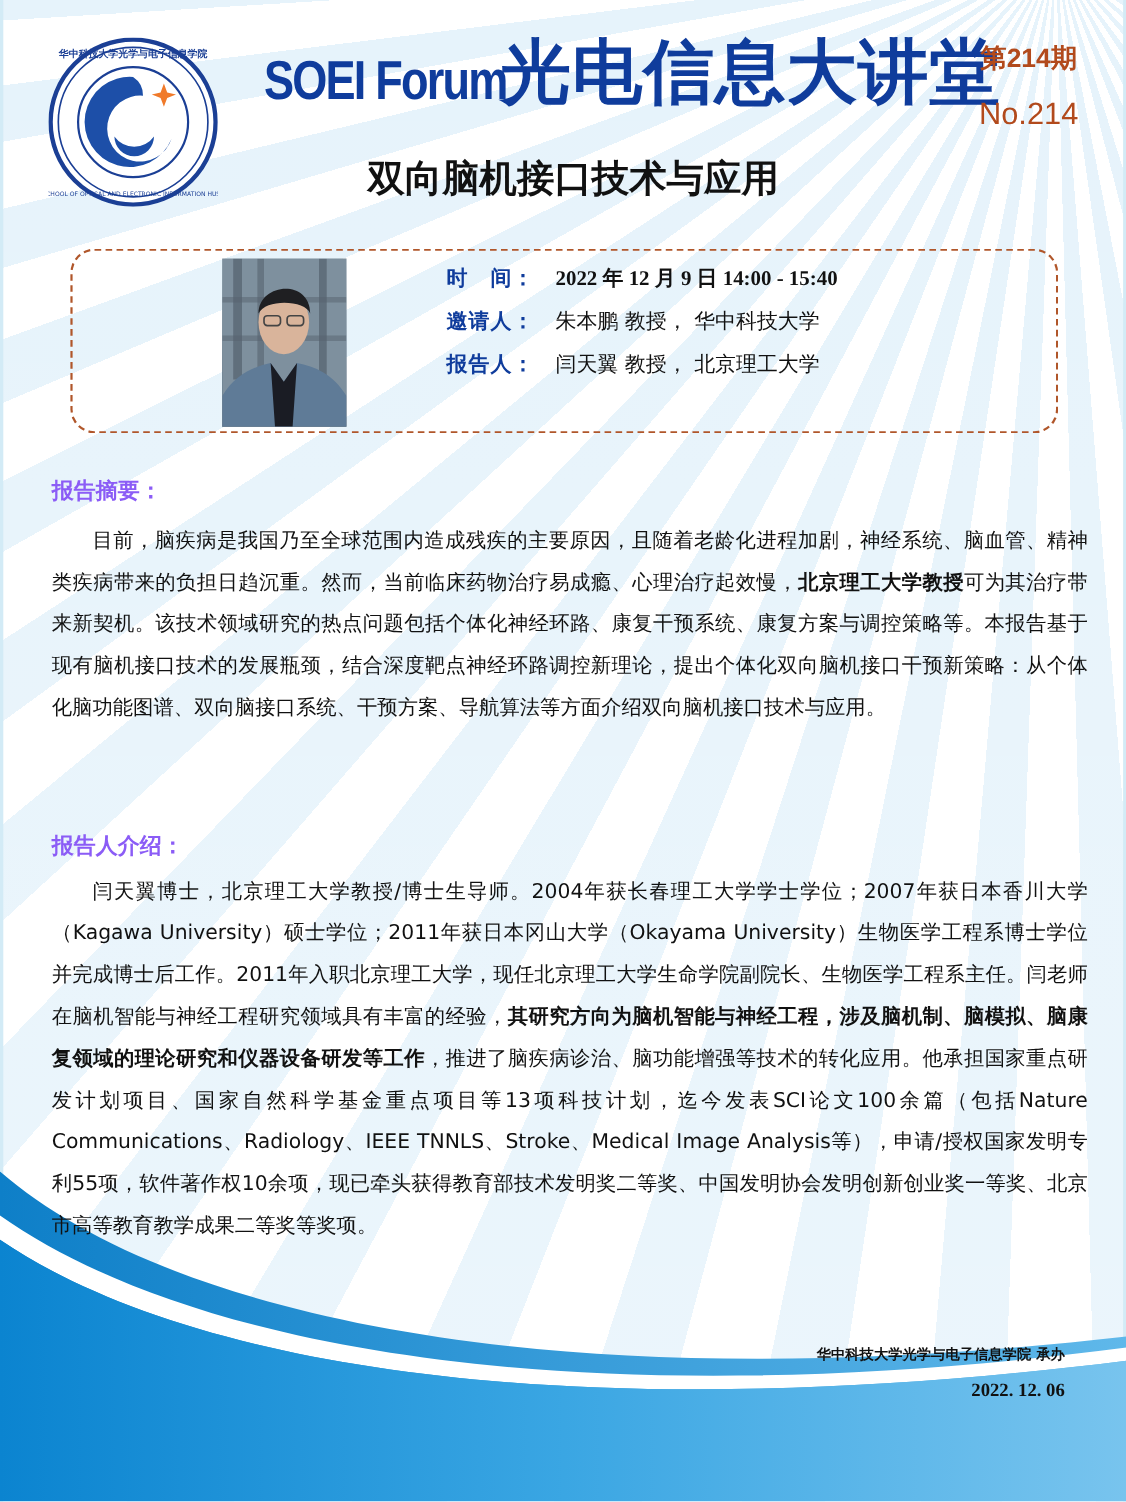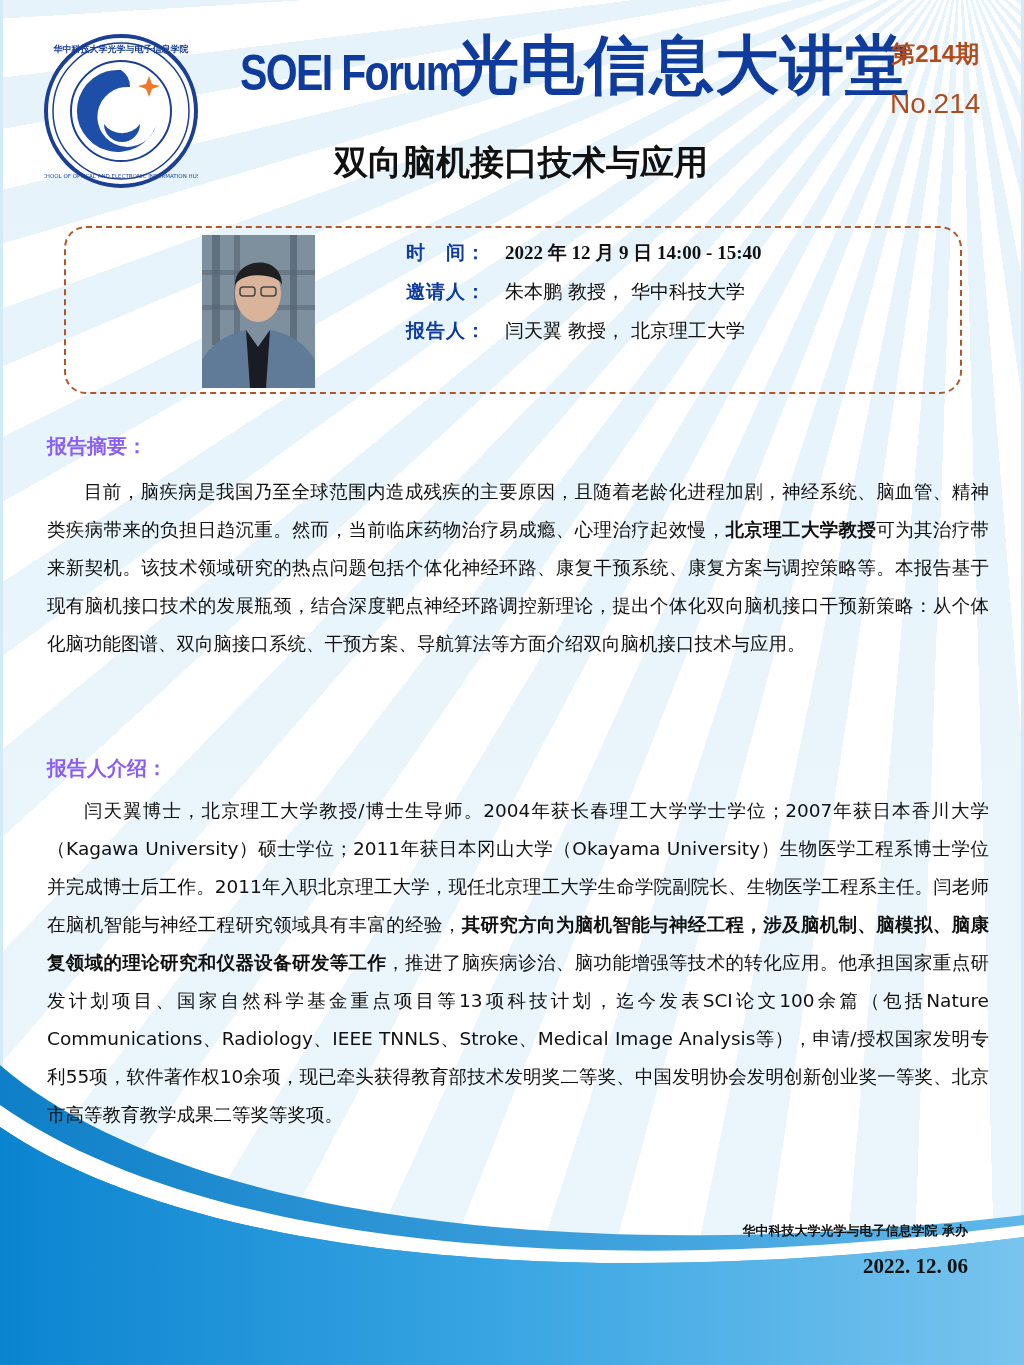--- a/index.html
+++ b/index.html
@@ -71,21 +71,21 @@
     line-height: 38px; text-align: justify; text-indent: 2em;
   }
   .para b { font-weight: bold; }
 
   
   .wave { position: absolute; left: 0; bottom: 0; width: 1024px; height: 300px; z-index: 1; }
   .org {
     position: absolute; right: 56px; top: 1222px; font-size: 13px; font-weight: bold; color: #111; z-index: 3;
   }
   .date {
-    position: absolute; right: 56px; top: 1254px; font-size: 21px; font-weight: bold; color: #111;
+    position: absolute; right: 56px; top: 1254px; font-size: 17px; font-weight: bold; color: #111;
     font-family: "Liberation Serif", serif; z-index: 3;
   }
 </style>
 </head>
 <body>
 
 <div class="bg"></div>
 <div class="bg-fade"></div>
 <div class="frame-edge" style="left:0"></div>
 <div class="frame-edge" style="right:0"></div>

